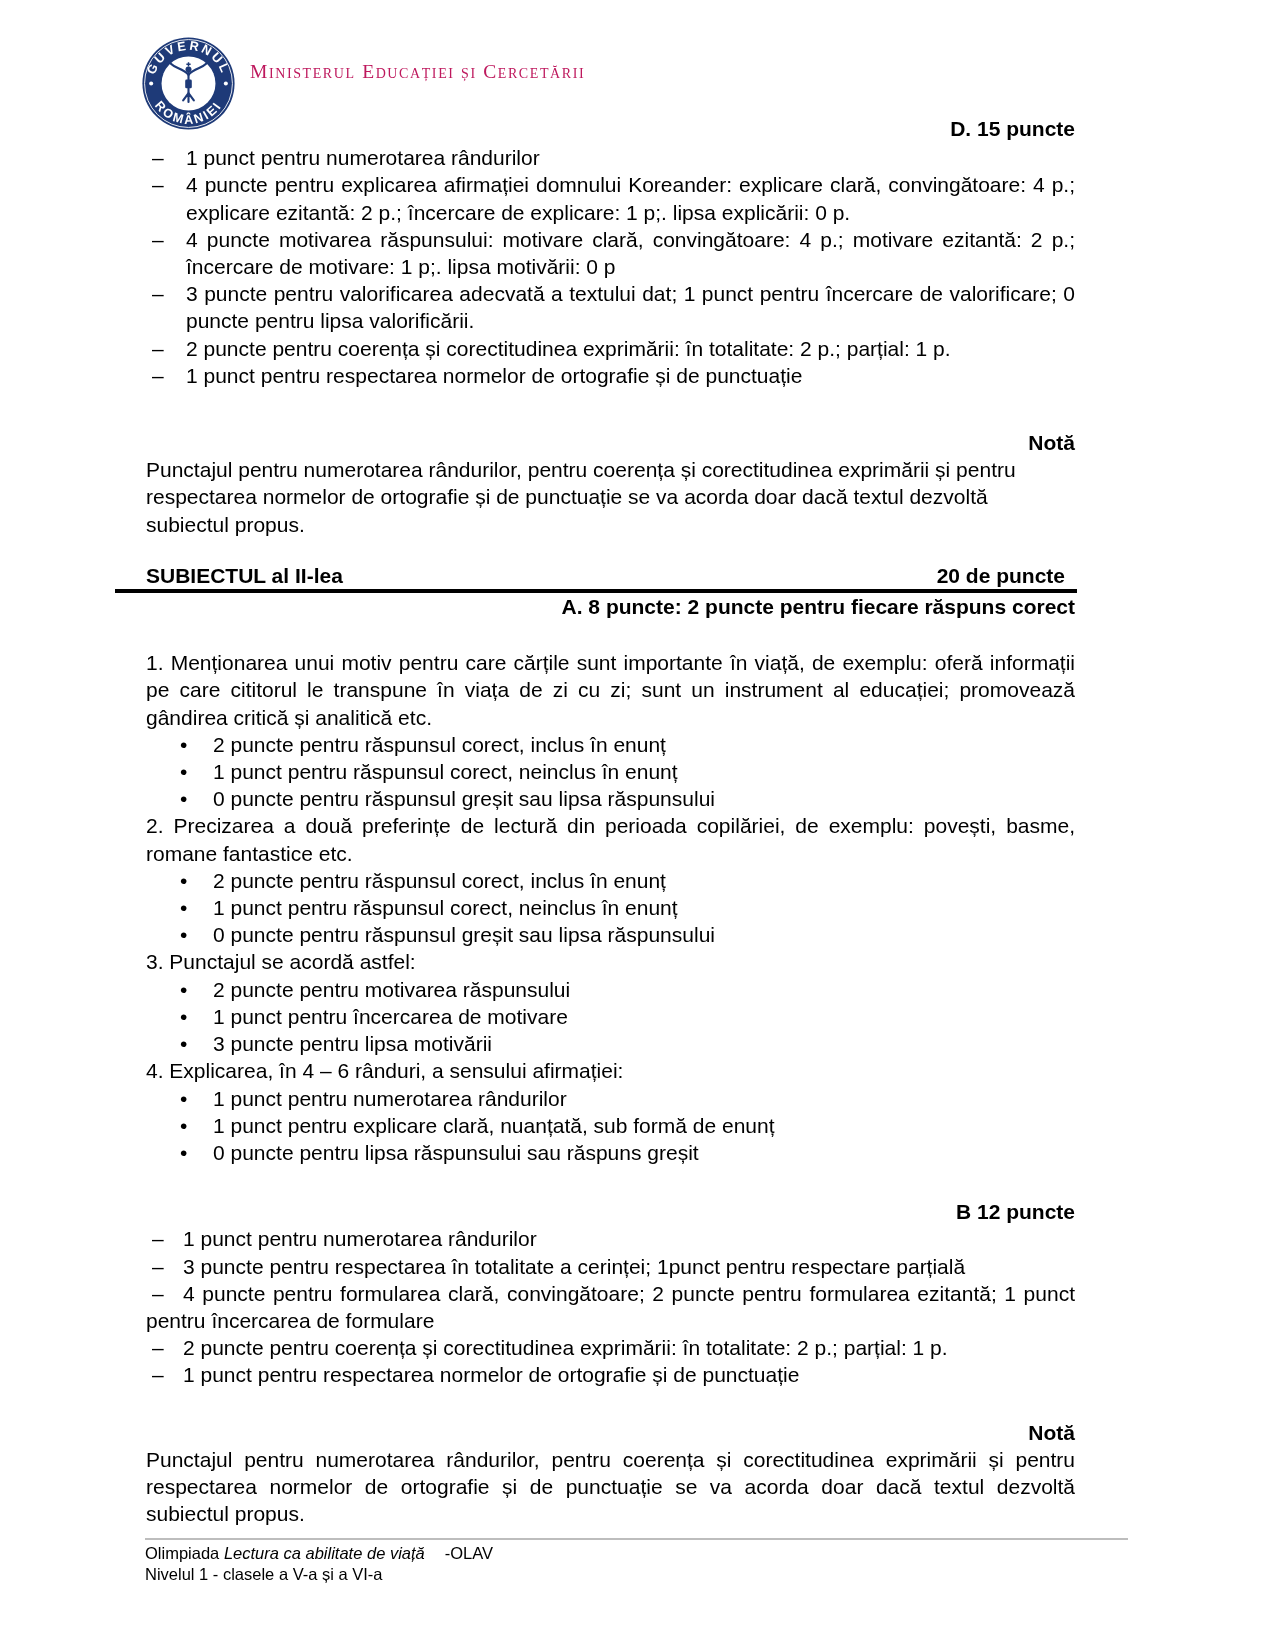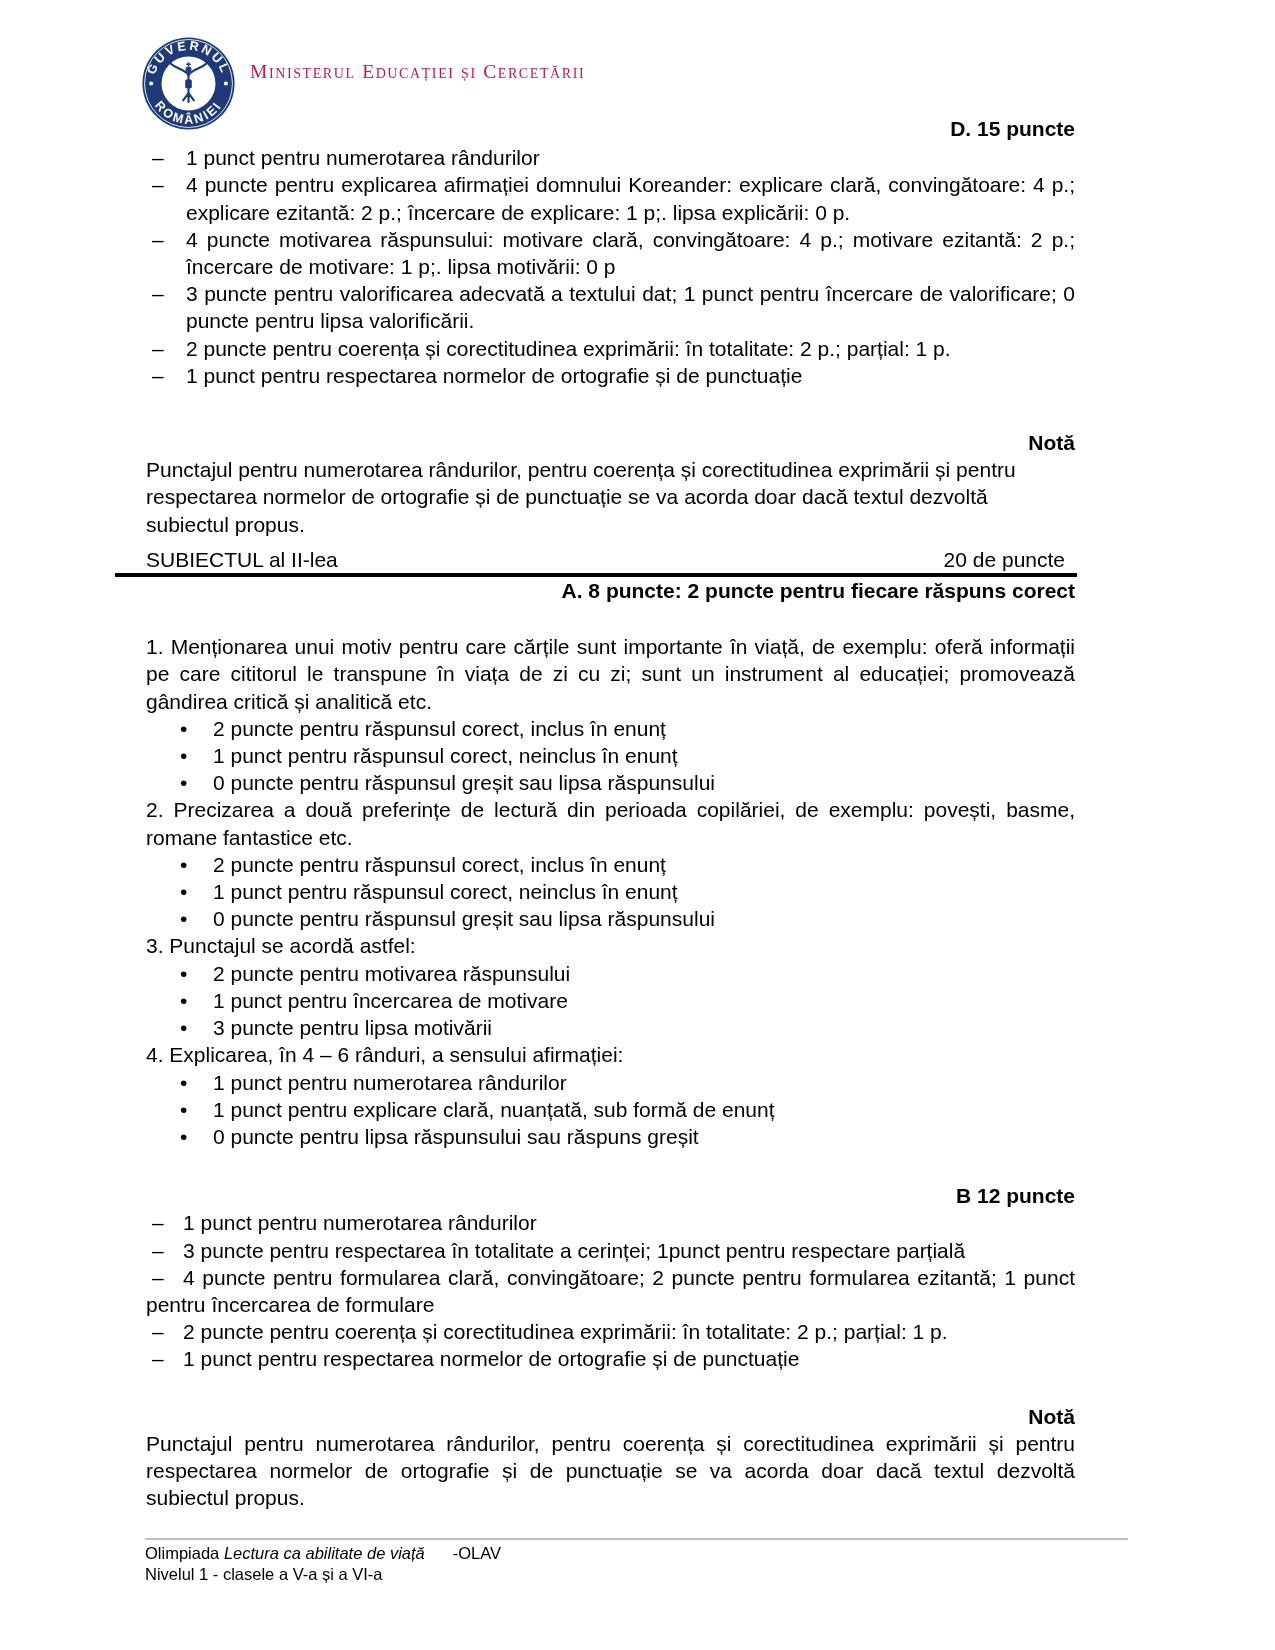--- a/index.html
+++ b/index.html
@@ -31,41 +31,41 @@
   .d-title{margin-top:115px;}
   .d-list{margin-top:2px;}
   .d-item{position:relative;padding-left:40px;text-align:justify;}
   .d-item .dash{position:absolute;left:6px;top:0;}
   .note1{margin-top:40px;}
   .note2{margin-top:30px;}
   .note-text{margin:0;}
   .note2 .note-text{text-align:justify;}
   .subject{
     display:flex;justify-content:space-between;
-    font-weight:normal;
+    font-weight:bold;
     box-sizing:border-box;
     width:962px;
     margin-left:-31px;
-    margin-top:8px;
+    margin-top:24px;
     padding-left:31px;padding-right:12px;
     border-bottom:4px solid #000;
   }
   .a-title{margin-top:0;}
   .a-blocks{margin-top:29px;}
   .para{margin:0;text-align:justify;}
   .bullet{position:relative;padding-left:67px;}
   .bullet .bmark{position:absolute;left:34px;top:0;}
   .b-title{margin-top:32px;}
   .b-item{margin:0;text-indent:6px;text-align:justify;}
   .b-dash{display:inline-block;width:31px;text-indent:0;}
   
   .footer-rule{position:absolute;left:145px;top:1538px;width:983px;height:0;border-top:2px solid #bdbdbd;}
   .footer-text{position:absolute;left:145px;top:1543px;font-size:16.5px;line-height:21px;color:#000;}
   .footer-text .ital{font-style:italic;}
-  .olav{margin-left:28px;}
+  .olav{margin-left:20px;}
   .page-num{position:absolute;left:0;top:1654px;width:100%;font-size:16.5px;line-height:21px;}
   .page-num b{font-weight:bold;}
 </style>
 </head>
 <body>
 
 <div class="page">
 
   <svg class="logo" viewBox="0 0 100 100" aria-hidden="true">
     <defs>

